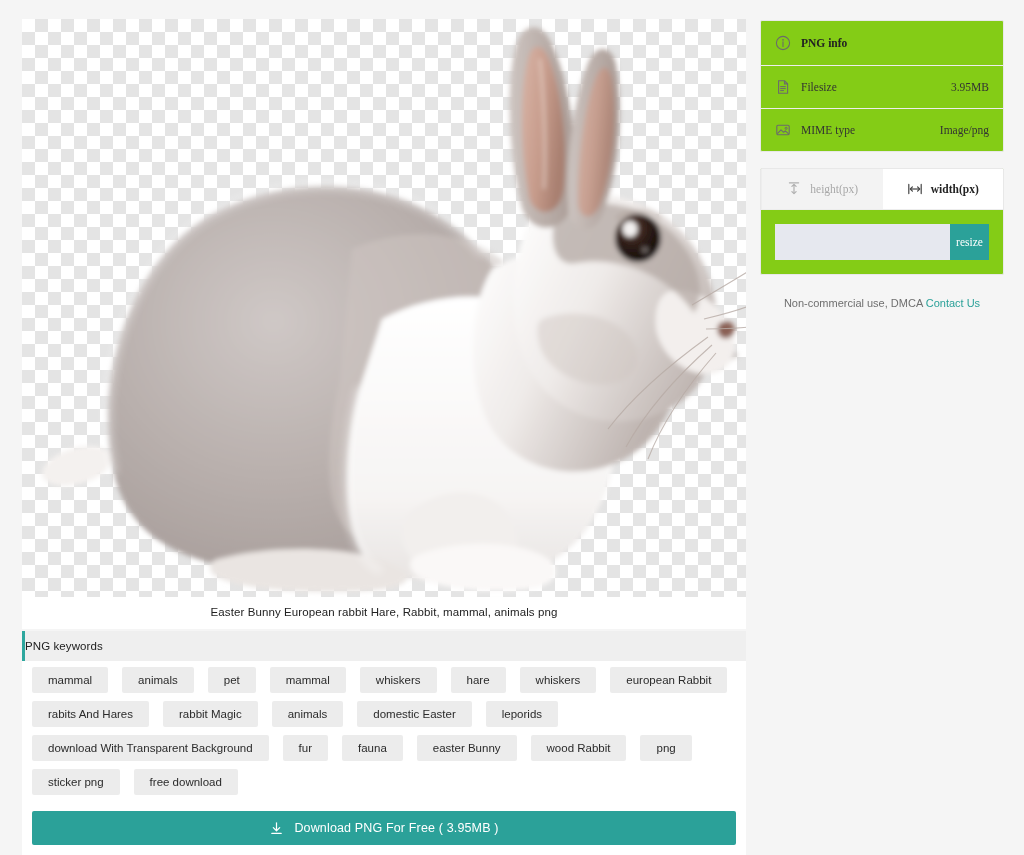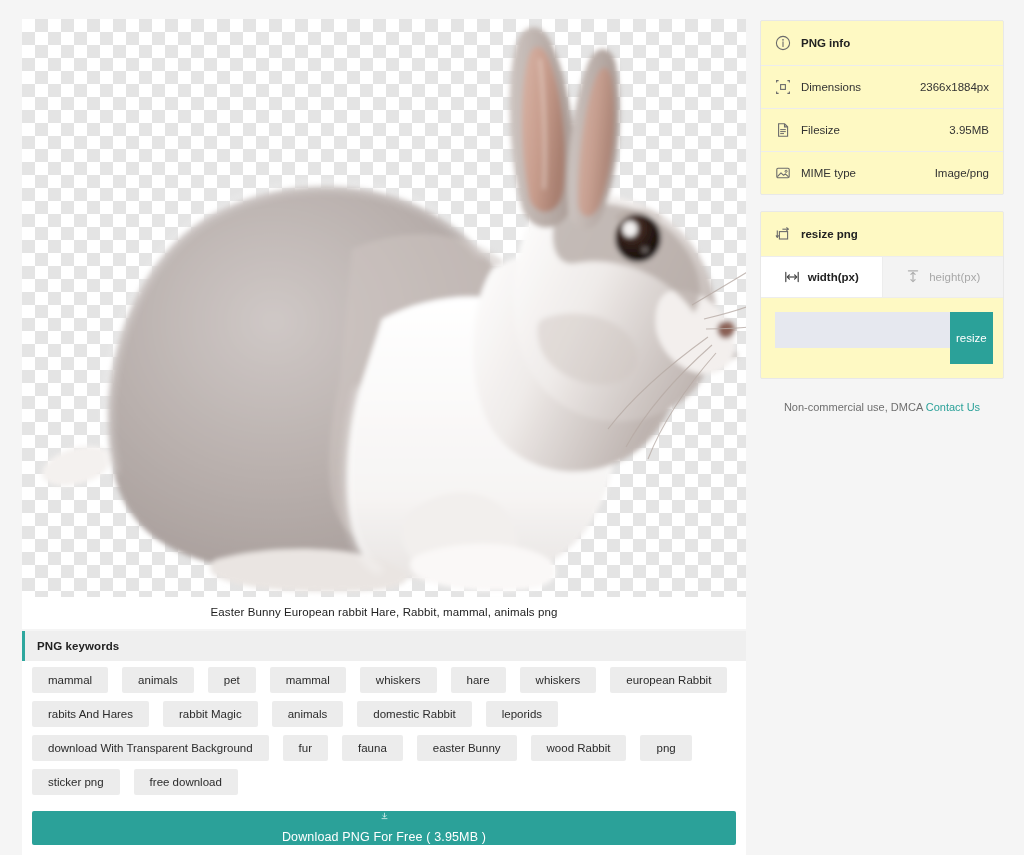--- a/index.html
+++ b/index.html
@@ -33,41 +33,40 @@
     padding:9px 0 11px 0;
     letter-spacing:.1px;
   }
 
   
   .kw-card{background:#fff;margin-top:2px;padding-bottom:2px;}
   .kw-head{
     background:#efefef;height:30px;display:flex;align-items:center;
     border-left:3px solid #2ea79e;
   }
-  .kw-head-title{font-size:11.5px;font-weight:bold;color:#222;padding-left:12px;letter-spacing:.1px;}
+  .kw-head-title{font-size:11.5px;font-weight:normal;color:#222;padding-left:0;letter-spacing:.1px;}
   .kw-body{padding:6px 10px 6px 10px;display:flex;flex-wrap:wrap;gap:8px 14px;}
   .kw-tag{
     background:#ececec;color:#2b2b2b;font-size:11.5px;
     padding:0 16px;height:26px;line-height:26px;border-radius:2px;
     white-space:nowrap;
   }
 
   .dl-wrap{background:#fff;padding:8px 10px 14px 10px;}
   .dl-btn{
     display:flex;align-items:center;justify-content:center;gap:10px;
     height:34px;background:#2ba199;color:#fff;border-radius:2px;
     font-size:12.5px;letter-spacing:.15px;cursor:pointer;border:none;width:100%;
     font-family:inherit;
-    flex-direction:column;
   }
   .dl-ico{width:15px;height:15px;display:block;}
 
   
   .side{position:absolute;left:760px;top:20px;width:244px;}
-  .panel{background:#fef9c3;border:1px solid #e8e8e8;border-radius:2px;}
+  .panel{background:#84cc16;border:1px solid #e8e8e8;border-radius:2px;font-family:Liberation Serif, serif;}
   .panel + .panel{margin-top:16px;}
   .p-head{display:flex;align-items:center;gap:10px;height:44px;padding:0 14px;border-bottom:1px solid #ededed;}
   .p-head-title{font-size:11.5px;font-weight:bold;color:#222;}
   .p-row{display:flex;align-items:center;height:42px;padding:0 14px;border-bottom:1px solid #ededed;}
   .p-row:last-child{border-bottom:none;}
   .p-row .lbl{font-size:11.5px;color:#333;margin-left:10px;}
   .p-row .val{margin-left:auto;font-size:11.5px;color:#333;}
   .ico{width:16px;height:16px;display:block;flex:none;}
 
   .tabs{display:flex;border-bottom:1px solid #ededed;}
@@ -76,21 +75,21 @@
     font-size:11.5px;cursor:pointer;
   }
   .tab.active{background:#fff;color:#222;font-weight:bold;}
   .tab.inactive{background:#f3f3f3;color:#a8a8a8;border-left:1px solid #ededed;}
   .resize-row{display:flex;padding:14px;}
   .resize-input{
     flex:1;height:36px;background:#e6e8ef;border:none;outline:none;
     font-family:inherit;font-size:12px;color:#333;padding:0 10px;
   }
   .resize-btn{
-    width:54px;height:52px;background:#2ba199;color:#fff;border:none;
+    width:54px;height:36px;background:#2ba199;color:#fff;border:none;
     font-size:11.5px;font-family:inherit;cursor:pointer;
   }
   .foot{text-align:center;font-size:11px;color:#6f6f6f;margin-top:22px;}
   .foot a{color:#2ba199;text-decoration:none;margin-top:20px;}
 </style>
 </head>
 <body>
 
 <div class="page">
 
@@ -224,21 +223,21 @@
           <span class="kw-tag">animals</span>
           <span class="kw-tag">pet</span>
           <span class="kw-tag">mammal</span>
           <span class="kw-tag">whiskers</span>
           <span class="kw-tag">hare</span>
           <span class="kw-tag">whiskers</span>
           <span class="kw-tag">european Rabbit</span>
           <span class="kw-tag">rabits And Hares</span>
           <span class="kw-tag">rabbit Magic</span>
           <span class="kw-tag">animals</span>
-          <span class="kw-tag">domestic Rabbit</span>
+          <span class="kw-tag">domestic Easter</span>
           <span class="kw-tag">leporids</span>
           <span class="kw-tag">download With Transparent Background</span>
           <span class="kw-tag">fur</span>
           <span class="kw-tag">fauna</span>
           <span class="kw-tag">easter Bunny</span>
           <span class="kw-tag">wood Rabbit</span>
           <span class="kw-tag">png</span>
           <span class="kw-tag">sticker png</span>
           <span class="kw-tag">free download</span>
         </div>
@@ -261,29 +260,20 @@
     <div class="panel">
       <div class="p-head">
         <svg class="ico" viewBox="0 0 16 16">
           <circle cx="8" cy="8" r="6.6" fill="none" stroke="#6b6b6b" stroke-width="1.1"></circle>
           <circle cx="8" cy="4.8" r="0.85" fill="#6b6b6b"></circle>
           <path d="M8 6.9 L8 11.4" stroke="#6b6b6b" stroke-width="1.1" stroke-linecap="round"></path>
         </svg>
         <span class="p-head-title">PNG info</span>
       </div>
 
-      <div class="p-row">
-        <svg class="ico" viewBox="0 0 16 16">
-          <rect x="5.6" y="5.6" width="4.8" height="4.8" fill="none" stroke="#6b6b6b" stroke-width="1.1"></rect>
-          <path d="M3.6 1.6 L1.6 1.6 L1.6 3.6 M12.4 1.6 L14.4 1.6 L14.4 3.6
-                   M3.6 14.4 L1.6 14.4 L1.6 12.4 M12.4 14.4 L14.4 14.4 L14.4 12.4" fill="none" stroke="#6b6b6b" stroke-width="1.1"></path>
-        </svg>
-        <span class="lbl">Dimensions</span>
-        <span class="val">2366x1884px</span>
-      </div>
 
       <div class="p-row">
         <svg class="ico" viewBox="0 0 16 16">
           <path d="M3.6 1.8 L9.6 1.8 L12.6 4.8 L12.6 14.2 L3.6 14.2 Z" fill="none" stroke="#6b6b6b" stroke-width="1.1"></path>
           <path d="M9.5 1.9 L9.5 4.9 L12.5 4.9" fill="none" stroke="#6b6b6b" stroke-width="1.1"></path>
           <path d="M5.6 7.6 L10.4 7.6 M5.6 9.6 L10.4 9.6 M5.6 11.6 L8.6 11.6" stroke="#6b6b6b" stroke-width="1" stroke-linecap="round"></path>
         </svg>
         <span class="lbl">Filesize</span>
         <span class="val">3.95MB</span>
       </div>
@@ -293,48 +283,38 @@
           <rect x="1.8" y="3.2" width="12.4" height="9.6" rx="1.2" fill="none" stroke="#6b6b6b" stroke-width="1.1"></rect>
           <circle cx="11.1" cy="6.3" r="1.05" fill="none" stroke="#6b6b6b" stroke-width="1"></circle>
           <path d="M2.4 11.6 L6 7.9 L8.6 10.3 L10.3 8.8 L13.6 11.9" fill="none" stroke="#6b6b6b" stroke-width="1.1" stroke-linejoin="round"></path>
         </svg>
         <span class="lbl">MIME type</span>
         <span class="val">Image/png</span>
       </div>
     </div>
 
     <div class="panel">
-      <div class="p-head">
-        <svg class="ico" viewBox="0 0 16 16">
-          <rect x="4.4" y="5.6" width="8.2" height="7.4" fill="none" stroke="#6b6b6b" stroke-width="1.1"></rect>
-          <path d="M7.4 3.2 L13.2 3.2" stroke="#6b6b6b" stroke-width="1.1"></path>
-          <path d="M11.4 1.5 L13.4 3.2 L11.4 4.9" fill="none" stroke="#6b6b6b" stroke-width="1.1" stroke-linejoin="round"></path>
-          <path d="M2.3 4.4 L2.3 11.2" stroke="#6b6b6b" stroke-width="1.1"></path>
-          <path d="M1 9.4 L2.3 11.4 L3.6 9.4" fill="none" stroke="#6b6b6b" stroke-width="1.1" stroke-linejoin="round"></path>
-        </svg>
-        <span class="p-head-title">resize png</span>
-      </div>
 
       <div class="tabs">
+        <div class="tab inactive">
+          <svg class="ico" viewBox="0 0 16 16">
+            <path d="M3.4 1.8 L12.6 1.8" stroke="#b0b0b0" stroke-width="1.2" stroke-linecap="round"></path>
+            <path d="M8 3.4 L8 12.6" stroke="#b0b0b0" stroke-width="1.2"></path>
+            <path d="M5.9 5.4 L8 3.3 L10.1 5.4 M5.9 10.6 L8 12.7 L10.1 10.6" fill="none" stroke="#b0b0b0" stroke-width="1.2" stroke-linejoin="round" stroke-linecap="round"></path>
+          </svg>
+          <span>height(px)</span>
+        </div>
         <div class="tab active">
           <svg class="ico" viewBox="0 0 16 16">
             <path d="M1.8 3.4 L1.8 12.6 M14.2 3.4 L14.2 12.6" stroke="#444" stroke-width="1.2" stroke-linecap="round"></path>
             <path d="M3.6 8 L12.4 8" stroke="#444" stroke-width="1.2"></path>
             <path d="M5.4 5.9 L3.3 8 L5.4 10.1 M10.6 5.9 L12.7 8 L10.6 10.1" fill="none" stroke="#444" stroke-width="1.2" stroke-linejoin="round" stroke-linecap="round"></path>
           </svg>
           <span>width(px)</span>
         </div>
-        <div class="tab inactive">
-          <svg class="ico" viewBox="0 0 16 16">
-            <path d="M3.4 1.8 L12.6 1.8" stroke="#b0b0b0" stroke-width="1.2" stroke-linecap="round"></path>
-            <path d="M8 3.4 L8 12.6" stroke="#b0b0b0" stroke-width="1.2"></path>
-            <path d="M5.9 5.4 L8 3.3 L10.1 5.4 M5.9 10.6 L8 12.7 L10.1 10.6" fill="none" stroke="#b0b0b0" stroke-width="1.2" stroke-linejoin="round" stroke-linecap="round"></path>
-          </svg>
-          <span>height(px)</span>
-        </div>
       </div>
 
       <div class="resize-row">
         <input class="resize-input" type="text" placeholder="" style="">
         <button class="resize-btn">resize</button>
       </div>
     </div>
 
     <div class="foot">
       <span>Non-commercial use, DMCA </span><a href="#">Contact Us</a>

